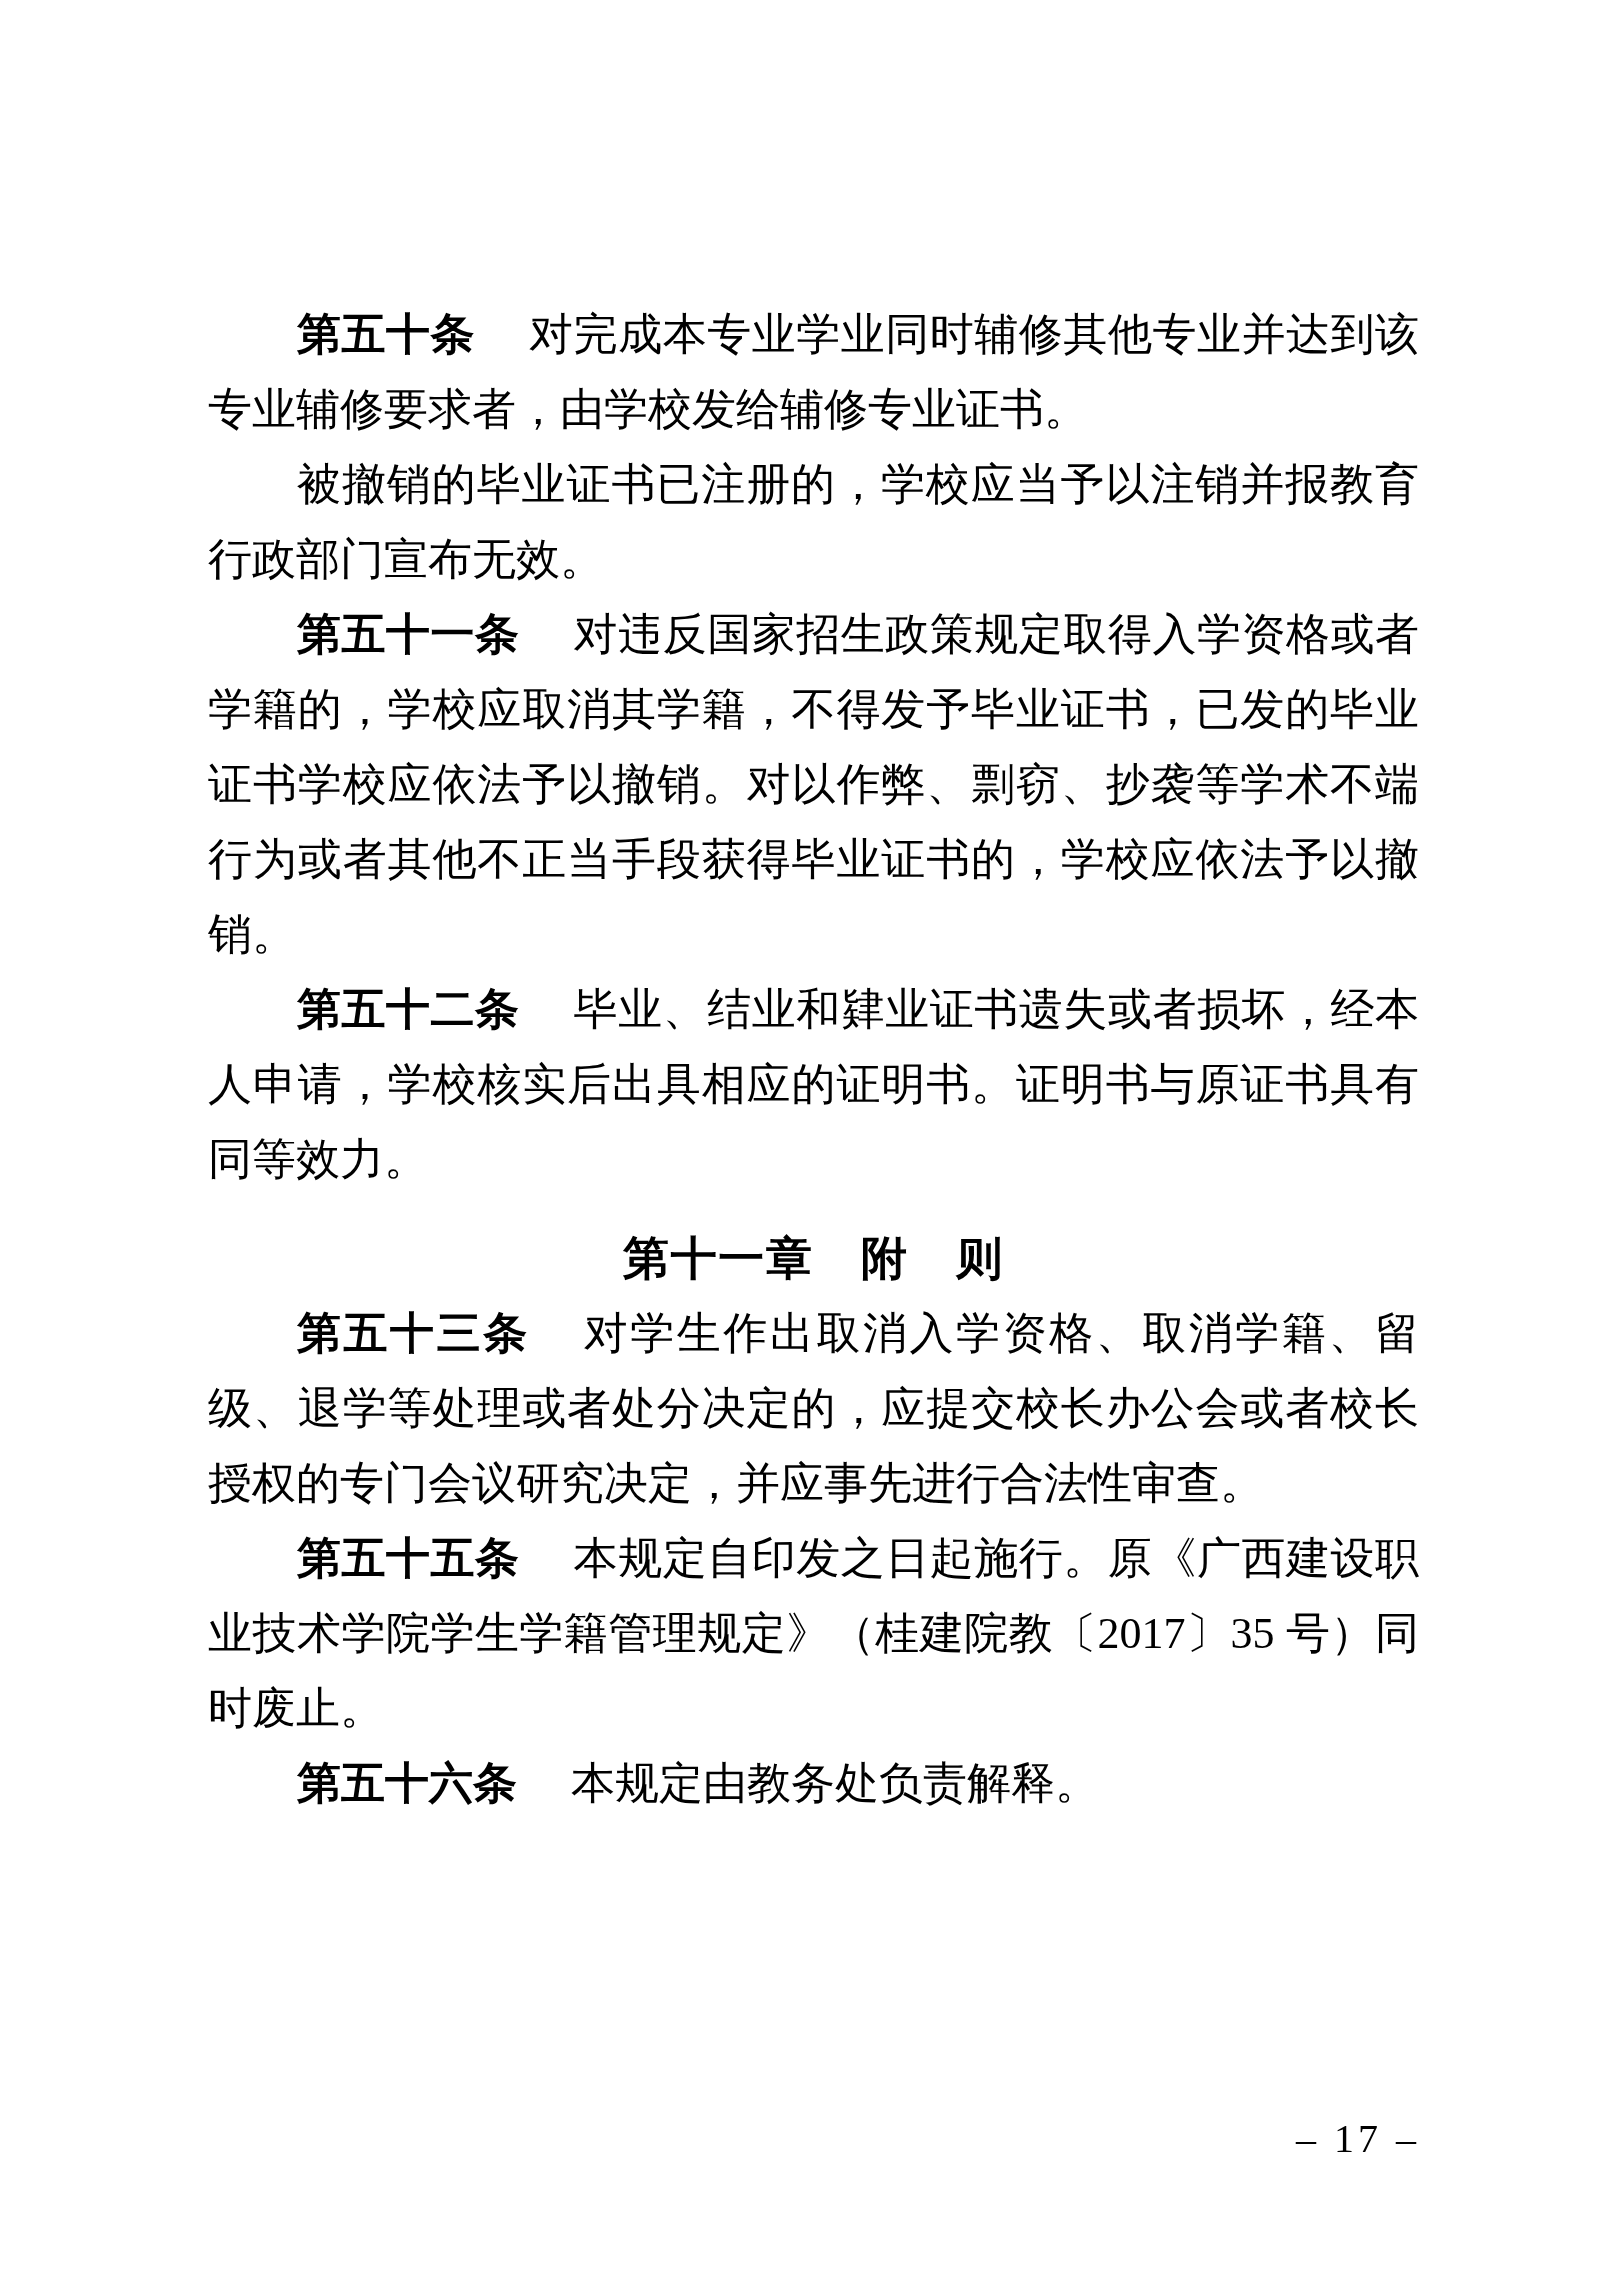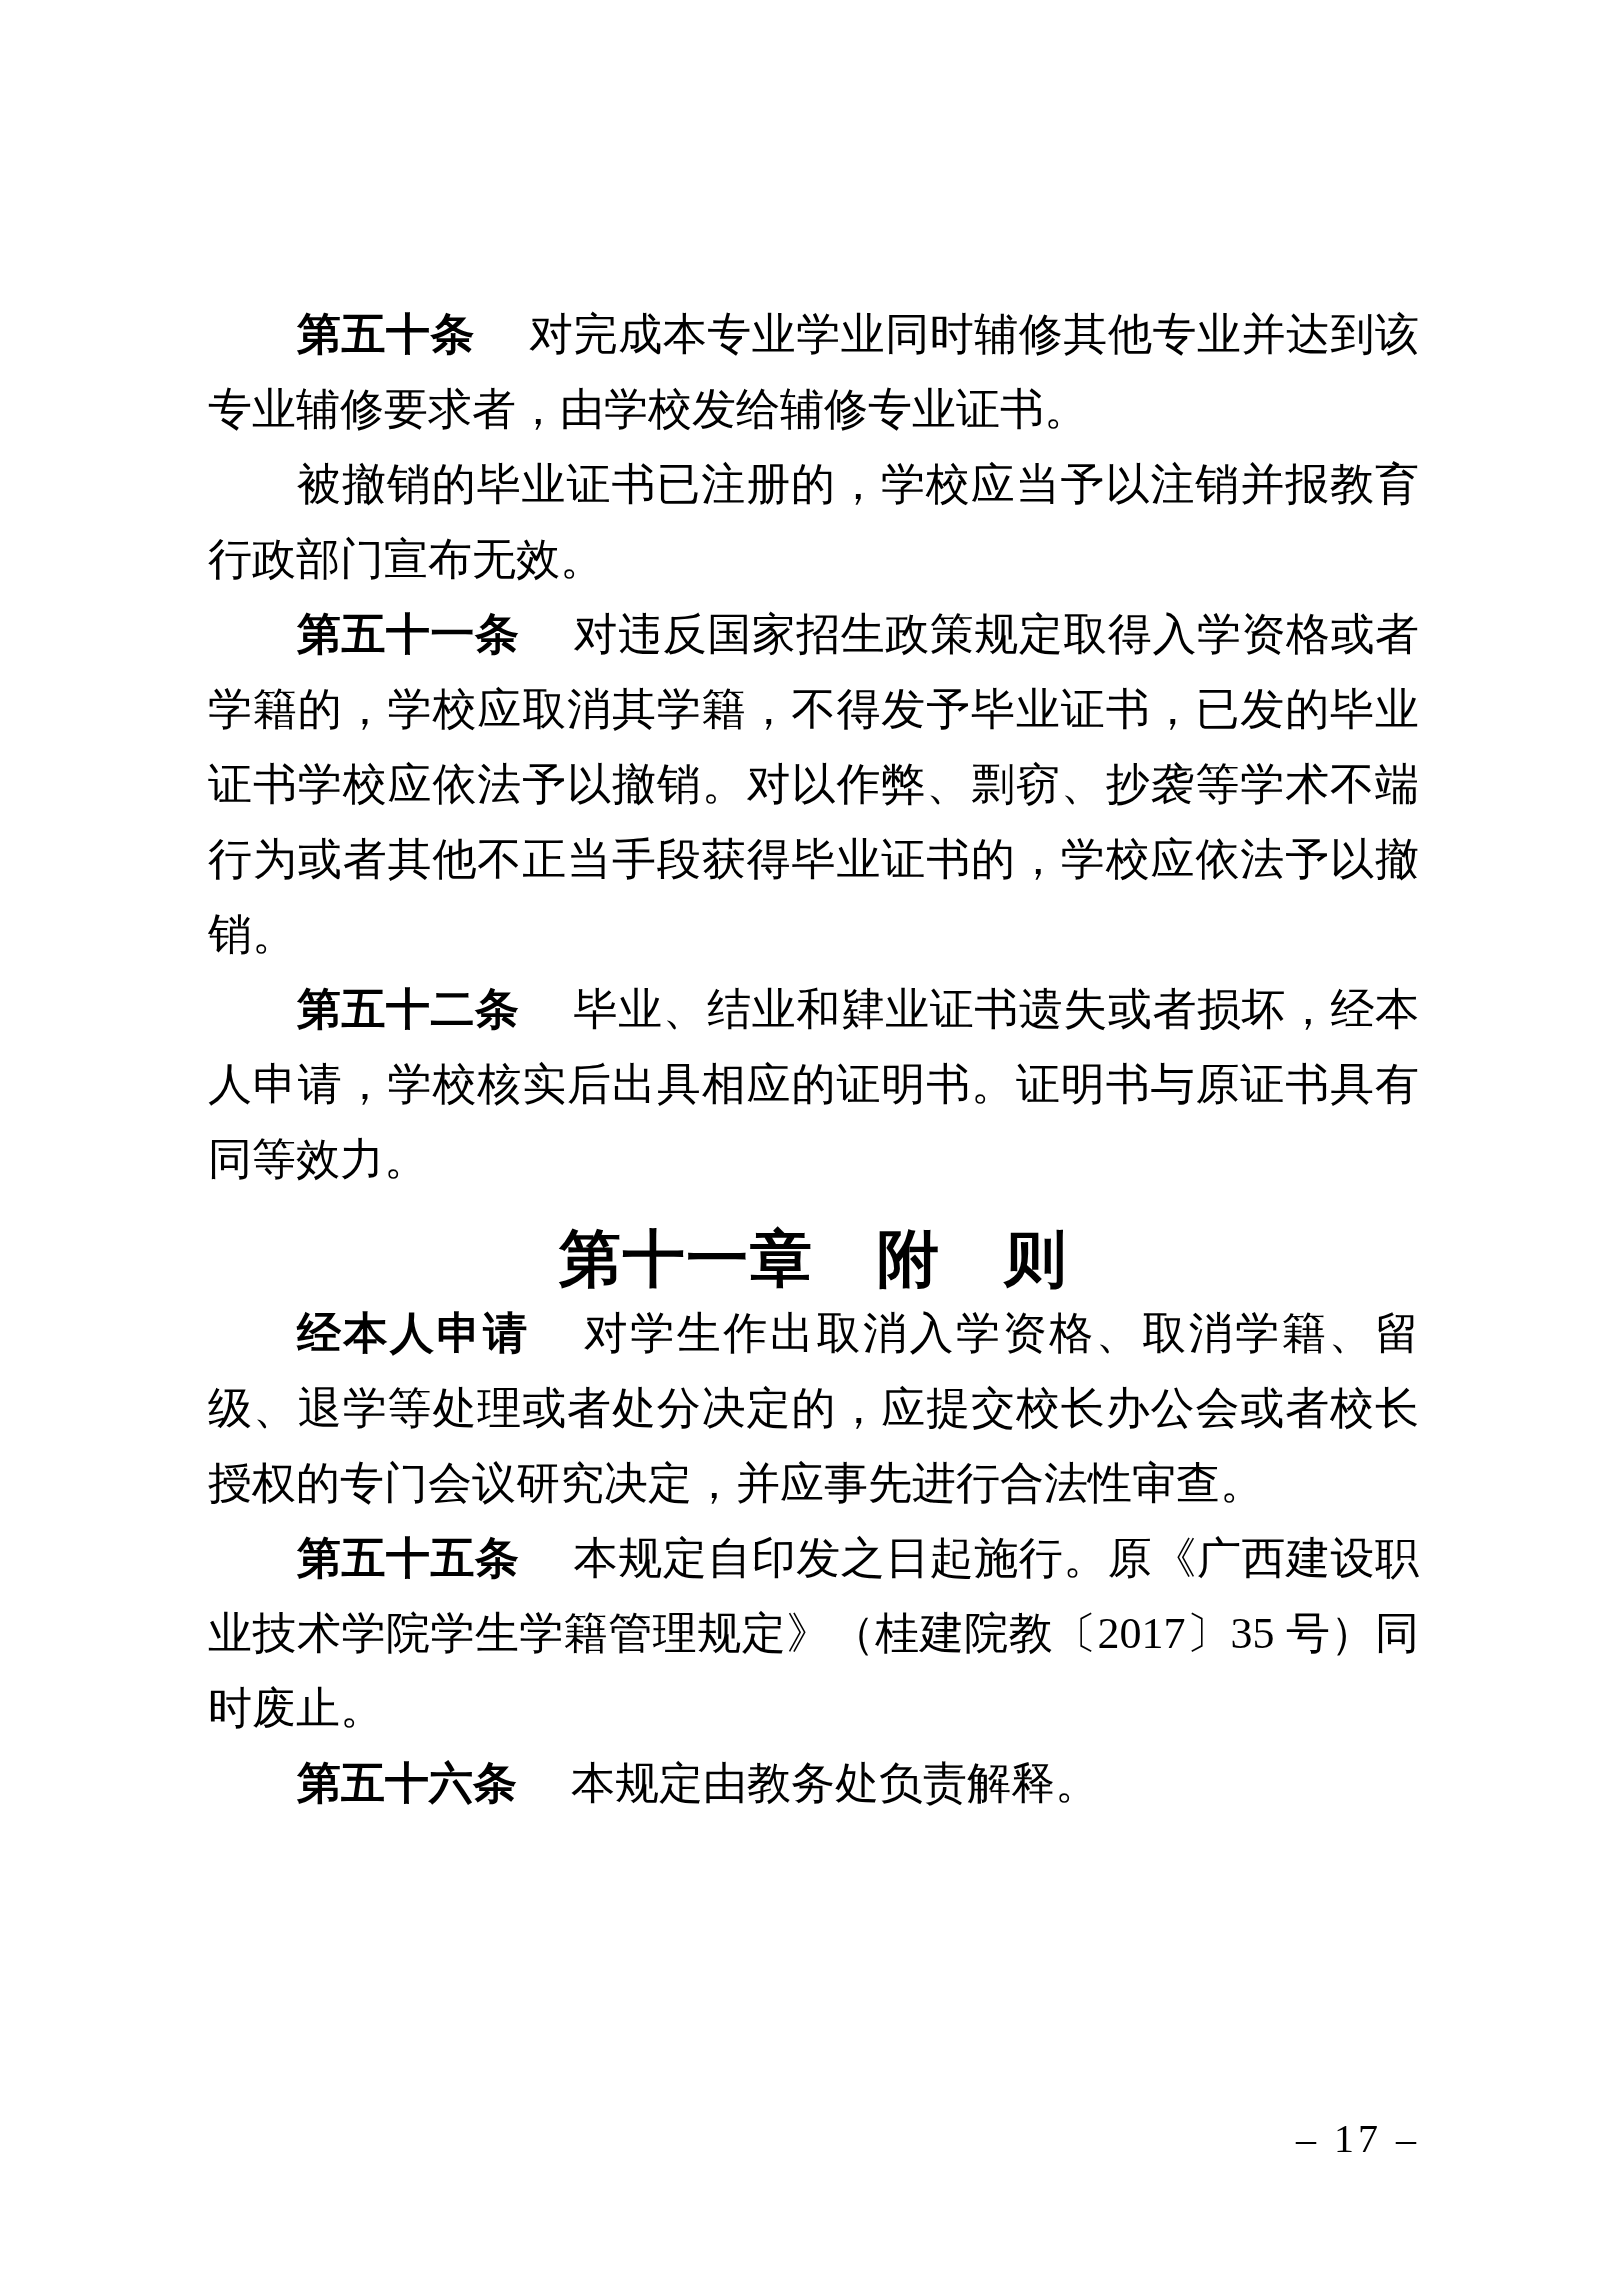--- a/index.html
+++ b/index.html
@@ -41,21 +41,21 @@
   .lead:empty {
     display: none;
     margin: 0;
   }
   .chapter {
     margin: 24px 0 0 0;
     text-indent: 0;
     text-align: center;
     font-family: "Liberation Sans", "DejaVu Sans", sans-serif;
     font-weight: 700;
-    font-size: 62px;
+    font-size: 46px;
     line-height: 75px;
     letter-spacing: 1.6px;
   }
   .page-number {
     position: absolute;
     top: 2115px;
     right: 203px;
     font-size: 40px;
     letter-spacing: 4px;
     white-space: nowrap;
@@ -69,21 +69,21 @@
   <p class="para"><span class="lead">第五十条</span><span>对完成本专业学业同时辅修其他专业并达到该专业辅修要求者，由学校发给辅修专业证书。</span></p>
 
   <p class="para no-indent-lead"><span>被撤销的毕业证书已注册的，学校应当予以注销并报教育行政部门宣布无效。</span></p>
 
   <p class="para"><span class="lead">第五十一条</span><span>对违反国家招生政策规定取得入学资格或者学籍的，学校应取消其学籍，不得发予毕业证书，已发的毕业证书学校应依法予以撤销。对以作弊、剽窃、抄袭等学术不端行为或者其他不正当手段获得毕业证书的，学校应依法予以撤销。</span></p>
 
   <p class="para"><span class="lead">第五十二条</span><span>毕业、结业和肄业证书遗失或者损坏，经本人申请，学校核实后出具相应的证明书。证明书与原证书具有同等效力。</span></p>
 
   <h2 class="chapter">第十一章　附　则</h2>
 
-  <p class="para"><span class="lead">经本人申请</span><span>对学生作出取消入学资格、取消学籍、留级、退学等处理或者处分决定的，应提交校长办公会或者校长授权的专门会议研究决定，并应事先进行合法性审查。</span></p>
+  <p class="para"><span class="lead">第五十三条</span><span>对学生作出取消入学资格、取消学籍、留级、退学等处理或者处分决定的，应提交校长办公会或者校长授权的专门会议研究决定，并应事先进行合法性审查。</span></p>
 
 
   <p class="para"><span class="lead">第五十五条</span><span>本规定自印发之日起施行。原《广西建设职业技术学院学生学籍管理规定》（桂建院教〔2017〕35 号）同时废止。</span></p>
 
   <p class="para"><span class="lead">第五十六条</span><span>本规定由教务处负责解释。</span></p>
 
 </main>
 
 <div class="page-number">– 17 –</div>
 

